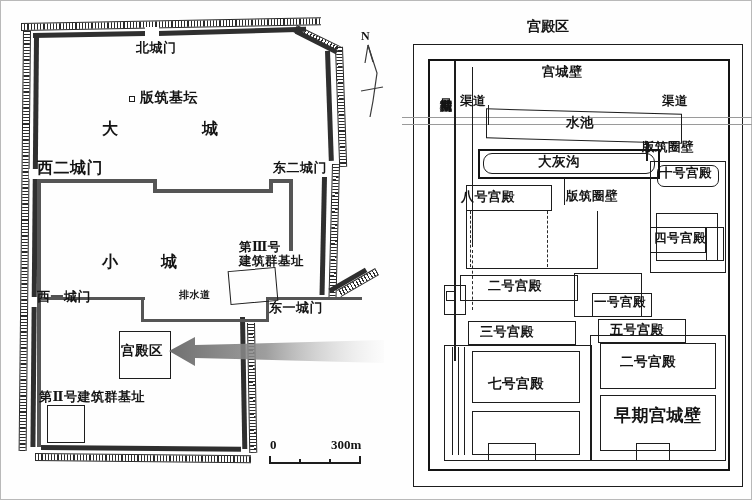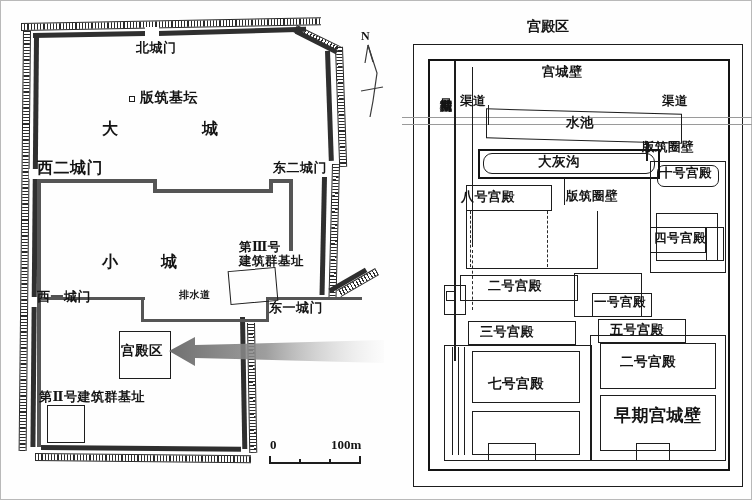--- a/index.html
+++ b/index.html
@@ -209,21 +209,21 @@
     </div>
 
     <div id="scalebar">
       <div class="axis"></div>
       <div class="tick" style="left:0px;"></div>
       <div class="tick small" style="left:30px;"></div>
       <div class="tick small" style="left:60px;"></div>
       <div class="tick" style="left:90px;"></div>
     </div>
     <div class="scale-text" style="left:269px;top:436px;">0</div>
-    <div class="scale-text" style="left:330px;top:436px;">100m</div>
+    <div class="scale-text" style="left:330px;top:436px;">300m</div>
   </div>
 
   <div id="rightpanel">
 
     <div class="pz-title">宫殿区</div>
 
     <div id="pz-frame">
 
       <div class="box thick" style="left:14px;top:14px;width:302px;height:412px;border-width:2.4px;"></div>
 

